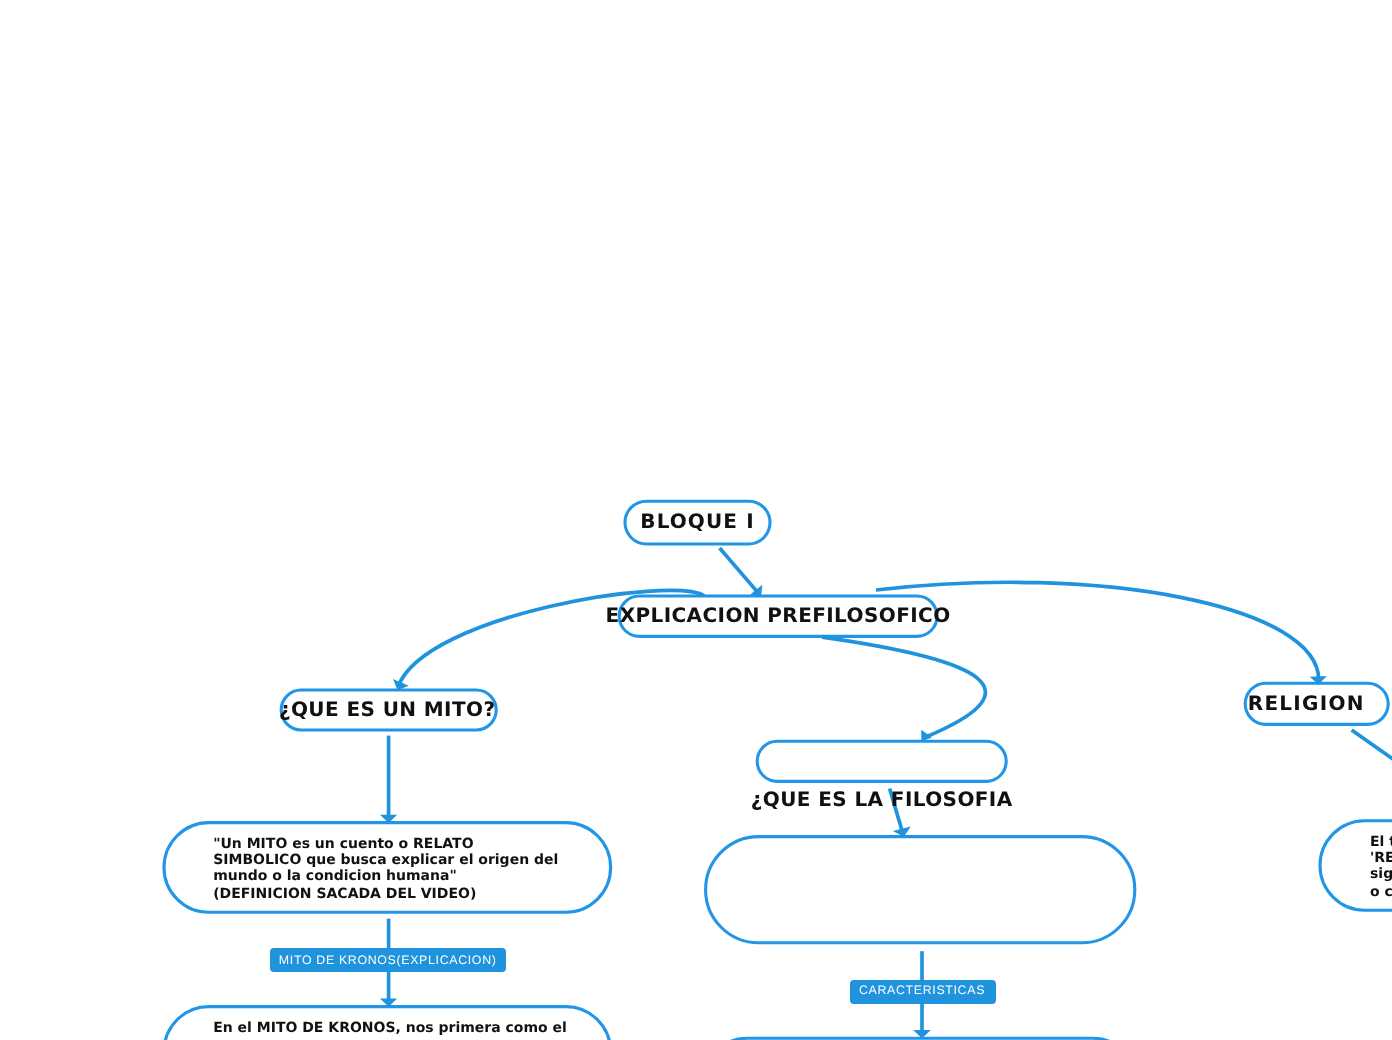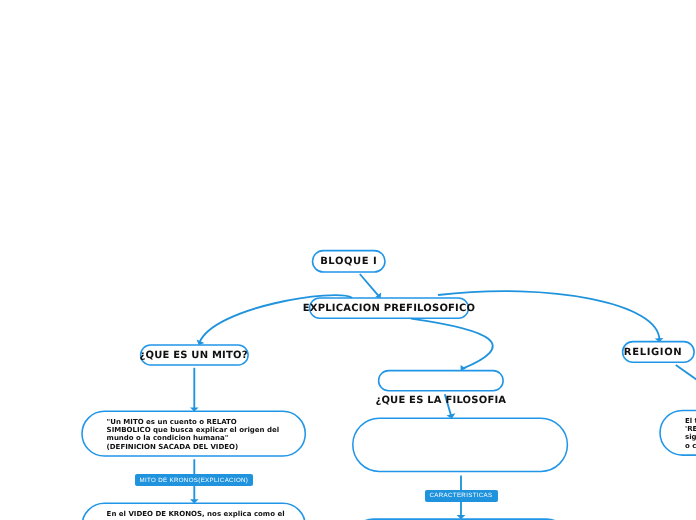--- a/index.html
+++ b/index.html
@@ -88,21 +88,21 @@
 SIMBOLICO que busca explicar el origen del
 mundo o la condicion humana"
 (DEFINICION SACADA DEL VIDEO)</span>
   </div>
 
   <div class="tag" style="left:134.8px;top:474.0px;width:118.1px;height:12.4px;background:#1f93dd;">
     <span class="lbl">MITO DE KRONOS(EXPLICACION)</span>
   </div>
 
   <div class="node text-node" style="left:82px;top:503.3px;width:223.3px;height:44.8px;padding-left:24.6px;align-items:flex-start;padding-top:6.4px;">
-    <span class="lbl">En el VIDEO DE KRONOS, nos explica como el</span>
+    <span class="lbl">En el MITO DE KRONOS, nos primera como el</span>
   </div>
 
 
   <div class="tag" style="left:424.5px;top:489.7px;width:73px;height:12.3px;background:#1f93dd;">
     <span class="lbl">CARACTERISTICAS</span>
   </div>
 
   <div class="node text-node" style="left:660px;top:411.1px;width:215px;height:44.7px;padding-left:25px;">
     <span class="lbl">El t
 'RE

